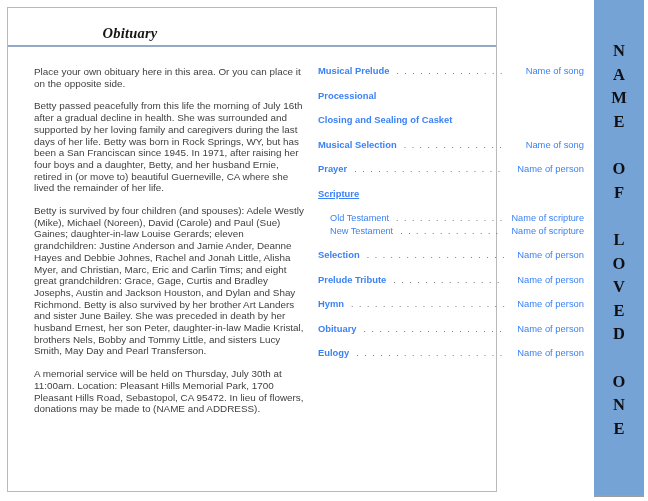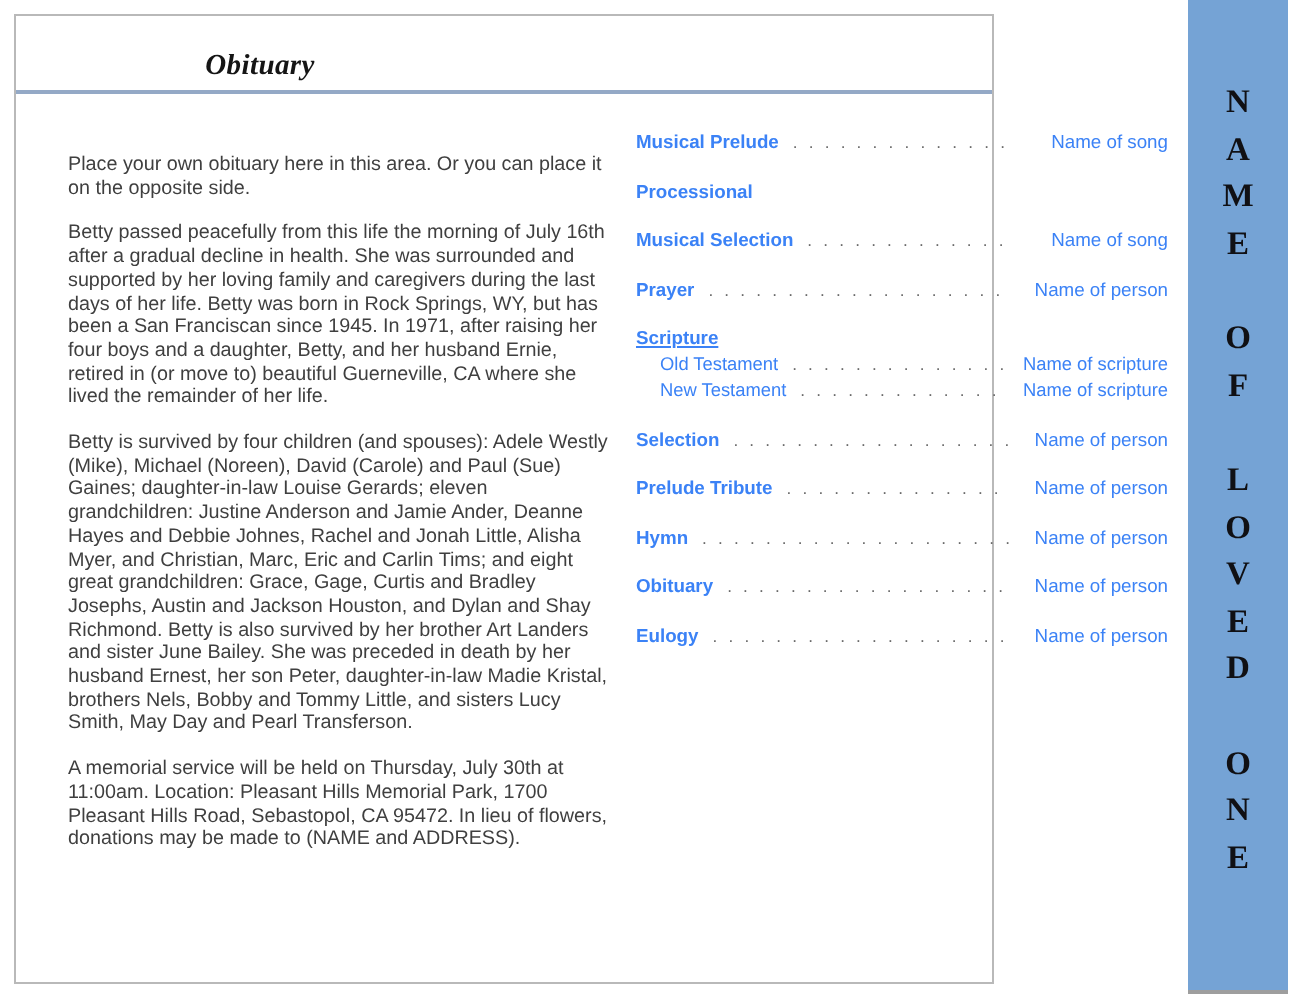--- a/index.html
+++ b/index.html
@@ -23,28 +23,28 @@
     width: 50%; text-align: center;
     padding-top: 17px;
     font-family: "Liberation Serif", serif;
     font-weight: bold; font-style: italic;
     font-size: 14.5px; color: #151515;
     letter-spacing: 0.2px;
   }
   .divider { position: absolute; top: 37px; left: 0; right: 0; height: 2px; background: #94a9c6; }
 
   .obit-col {
-    position: absolute; left: 26px; top: 69px; width: 272px;
+    position: absolute; left: 26px; top: 58px; width: 272px;
     font-size: 9.9px; line-height: 11.7px; color: #3f3f3f;
   }
   .para { margin-bottom: 11px; }
 
   .oos-col { position: absolute; left: 310px; top: 57px; width: 266px; color: #3b82f6; text-align: right; }
   .oos-row { display: flex; align-items: baseline; margin-bottom: 13.5px; font-size: 9.4px; }
-  .oos-row.group-head { margin-bottom: 3px; text-decoration: underline; }
+  .oos-row.group-head { margin-bottom: 14px; text-decoration: underline; }
   .oos-row.sub { margin-left: 12px; margin-bottom: 3px; font-size: 9.2px; }
   .oos-row.sub.sub-last { margin-bottom: 13.5px; }
   .oos-label { font-weight: bold; white-space: nowrap; }
   .oos-row.sub .oos-label { font-weight: normal; }
   .oos-suffix { margin-left: 4px; white-space: nowrap; font-weight: normal; }
   .oos-dots {
     flex: 1 1 auto; overflow: hidden; white-space: nowrap;
     margin: 0 7px 0 7px;
     color: #6a6a6a; font-size: 8.6px; letter-spacing: 1.6px;
   }
@@ -86,20 +86,23 @@
     </div>
 
   <div class="oos-col">
       <div class="oos-row">
         <span class="oos-label">Musical Prelude</span>
         <span class="oos-dots"></span>
         <span class="oos-value">Name of song</span>
       </div>
       <div class="oos-row">
         <span class="oos-label">Processional</span>
+      </div>
+      <div class="oos-row">
+        <span class="oos-label">Closing and Sealing of Casket</span>
       </div>
       <div class="oos-row">
         <span class="oos-label">Musical Selection</span>
         <span class="oos-dots"></span>
         <span class="oos-value">Name of song</span>
       </div>
       <div class="oos-row">
         <span class="oos-label">Prayer</span>
         <span class="oos-dots"></span>
         <span class="oos-value">Name of person</span>

